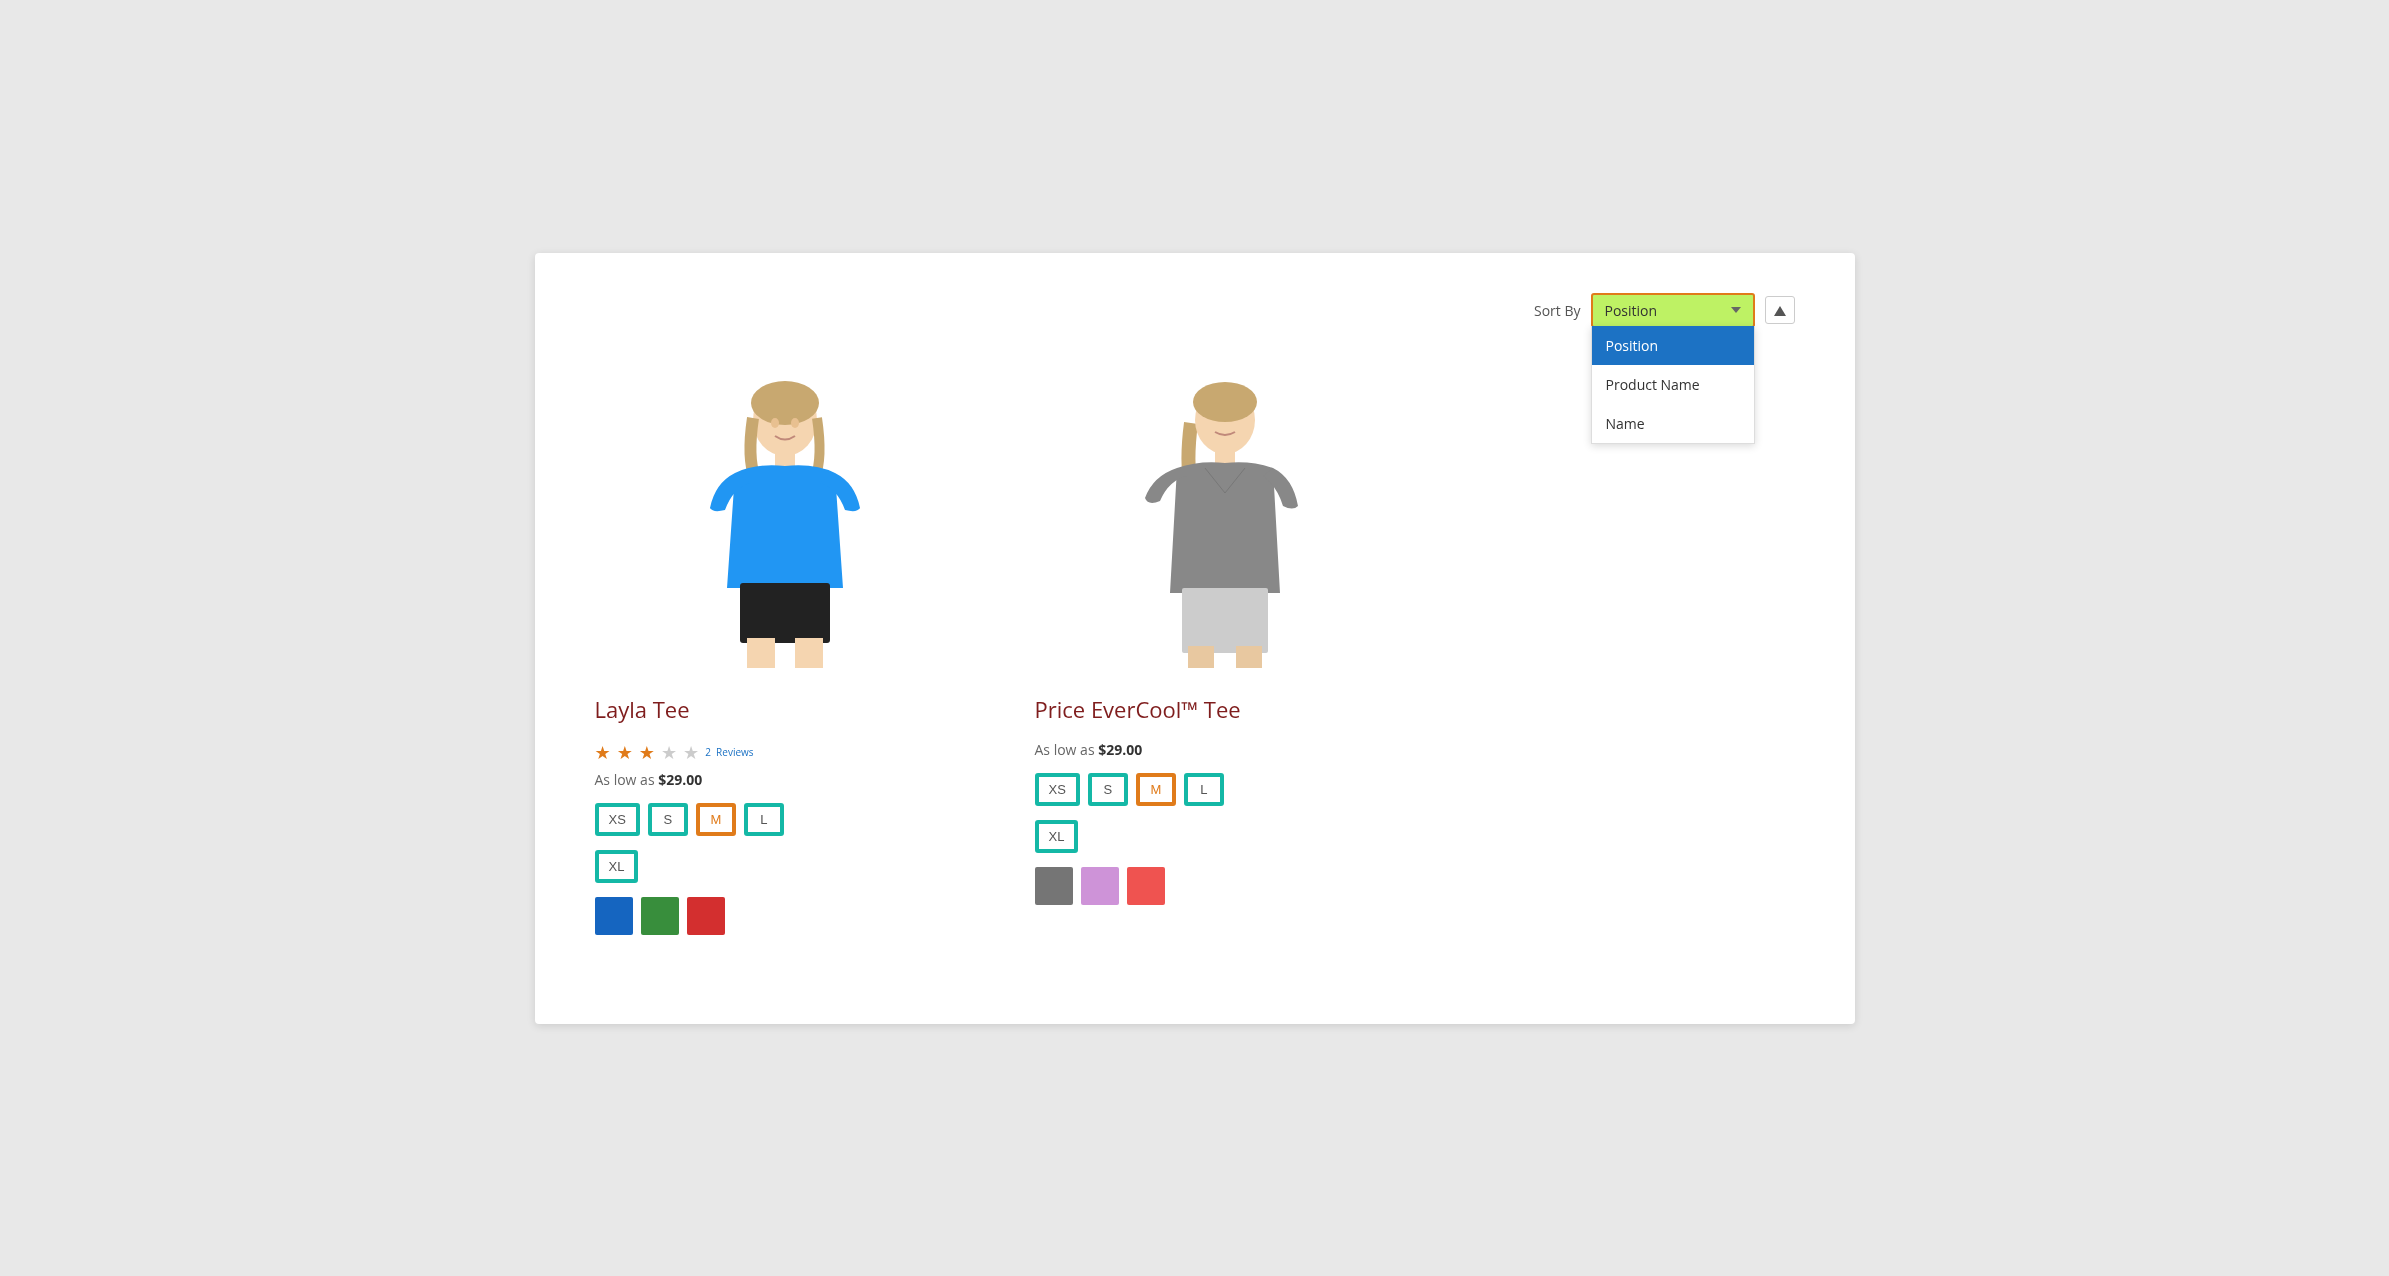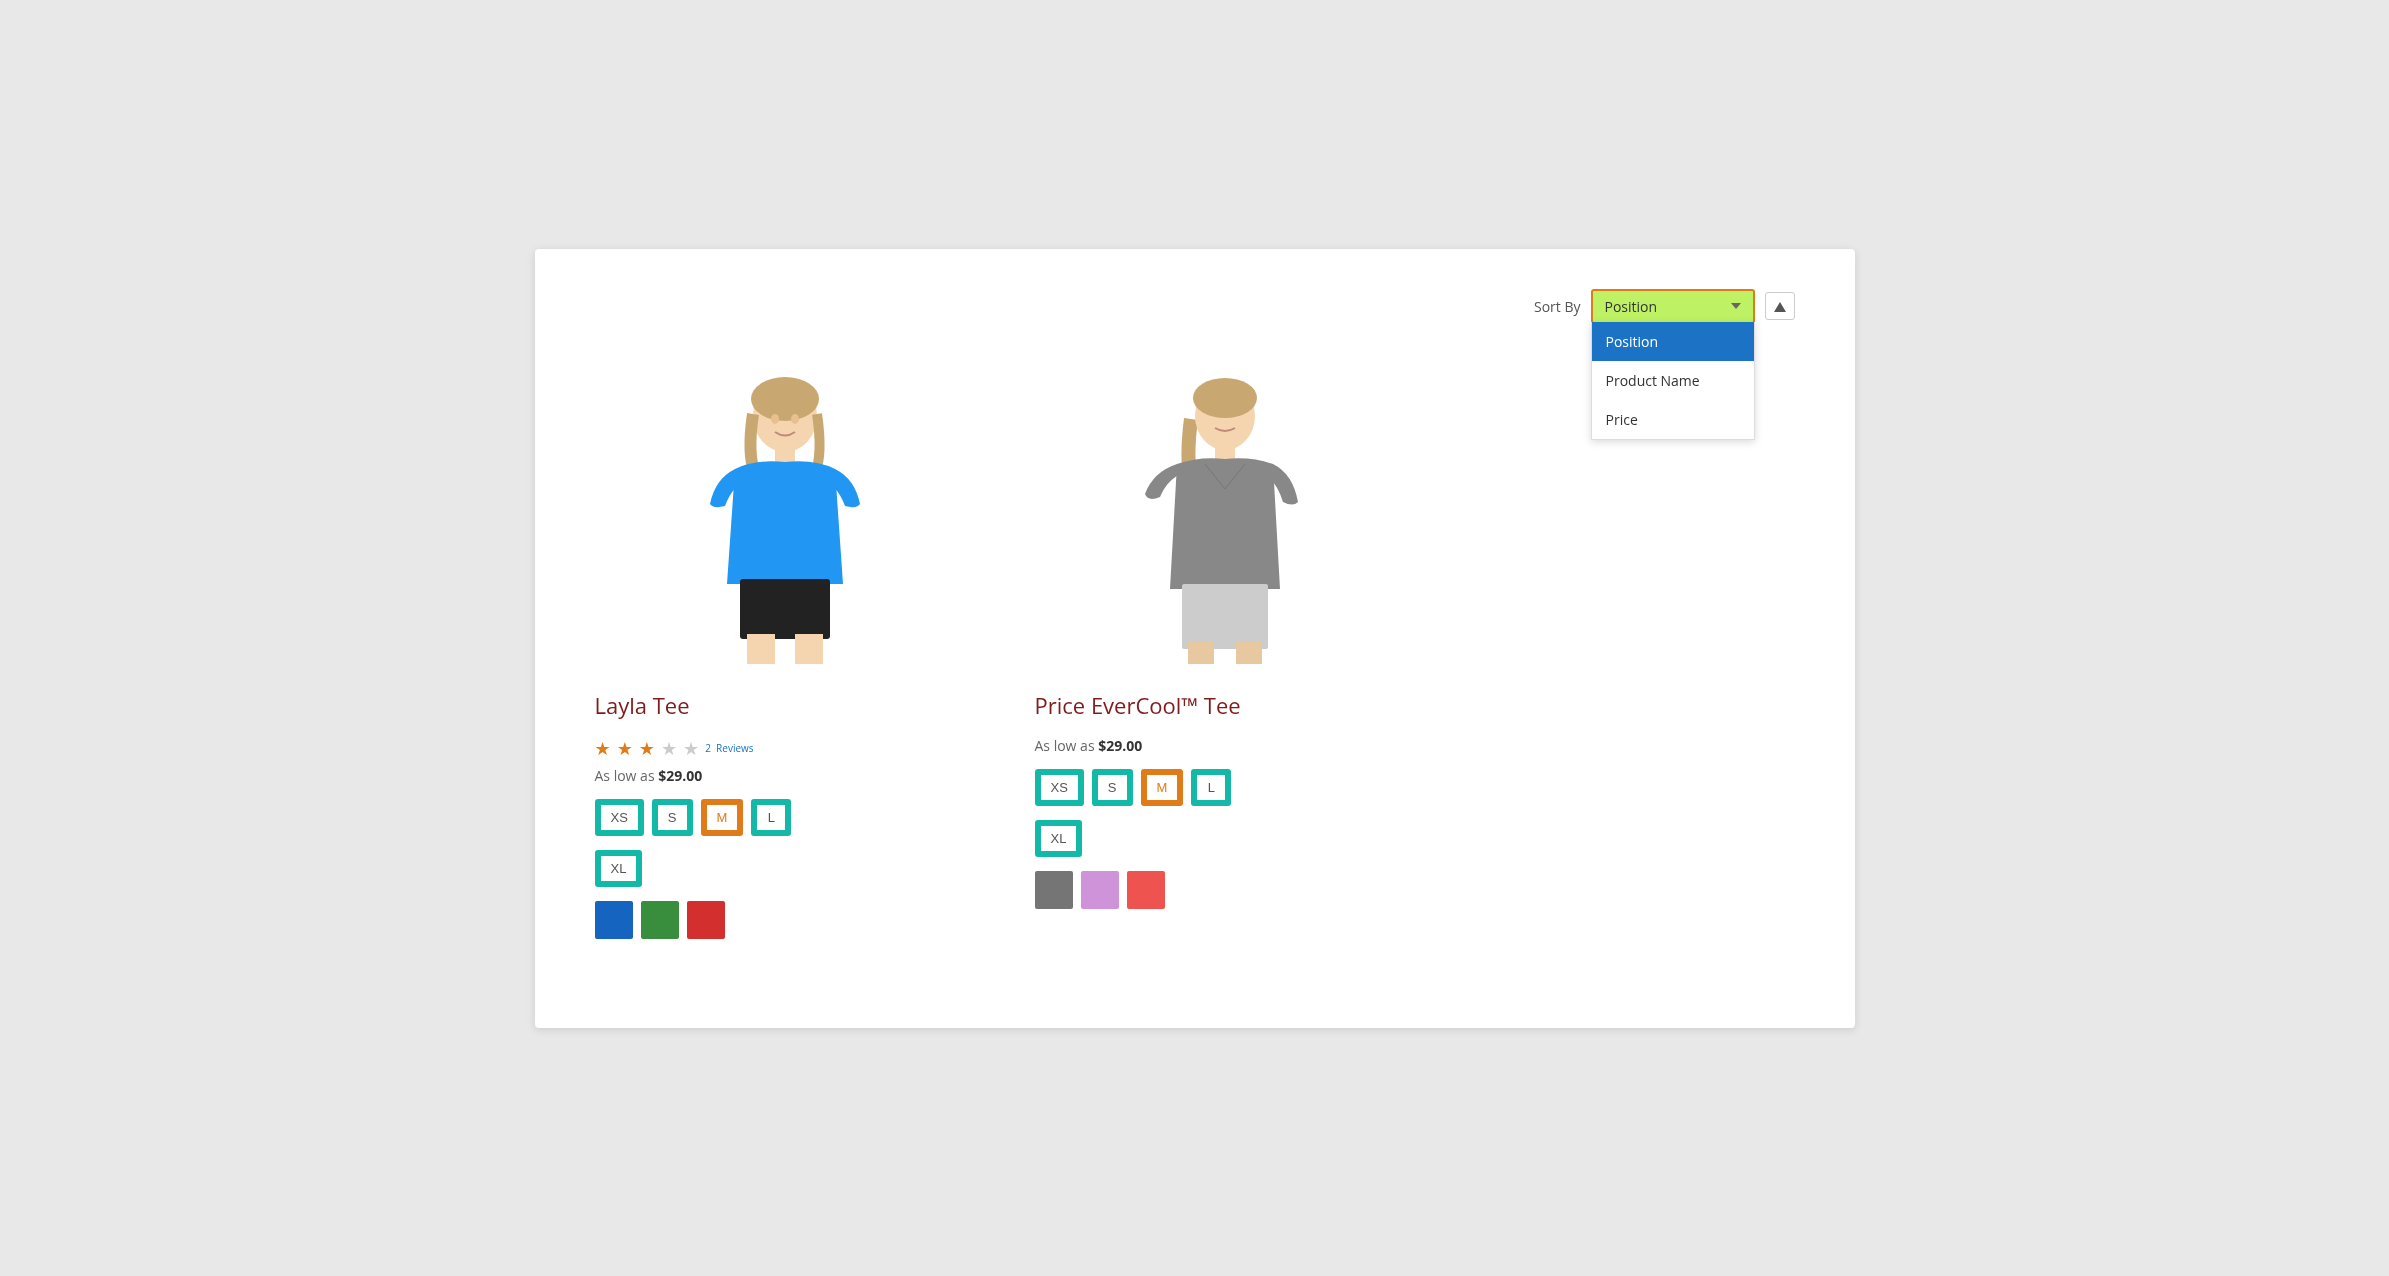--- a/index.html
+++ b/index.html
@@ -140,21 +140,21 @@
       color: #333;
       font-weight: 700;
     }
     .size-options {
       display: flex;
       flex-wrap: wrap;
       gap: 8px;
       margin-bottom: 14px;
     }
     .size-btn {
-      border: 6px solid #14b8a6;
+      border: 4px solid #14b8a6;
       background: #fff;
       color: #555;
       font-size: 13px;
       padding: 5px 10px;
       border-radius: 3px;
       cursor: pointer;
       min-width: 40px;
       text-align: center;
     }
     .size-btn.selected {
@@ -191,21 +191,21 @@
 
     <div class="sort-select-wrapper">
       <div class="sort-select-container">
         <div class="sort-select-trigger">
           <span>Position</span>
           <span class="chevron-down"></span>
         </div>
         <div class="sort-dropdown">
           <div class="sort-dropdown-item active">Position</div>
           <div class="sort-dropdown-item">Product Name</div>
-          <div class="sort-dropdown-item">Price</div>
+          <div class="sort-dropdown-item">Name</div>
         </div>
       </div>
     </div>
 
     <button class="sort-direction-btn">
       <span class="up-arrow"></span>
     </button>
   </div>
 
   <div class="products-grid">

